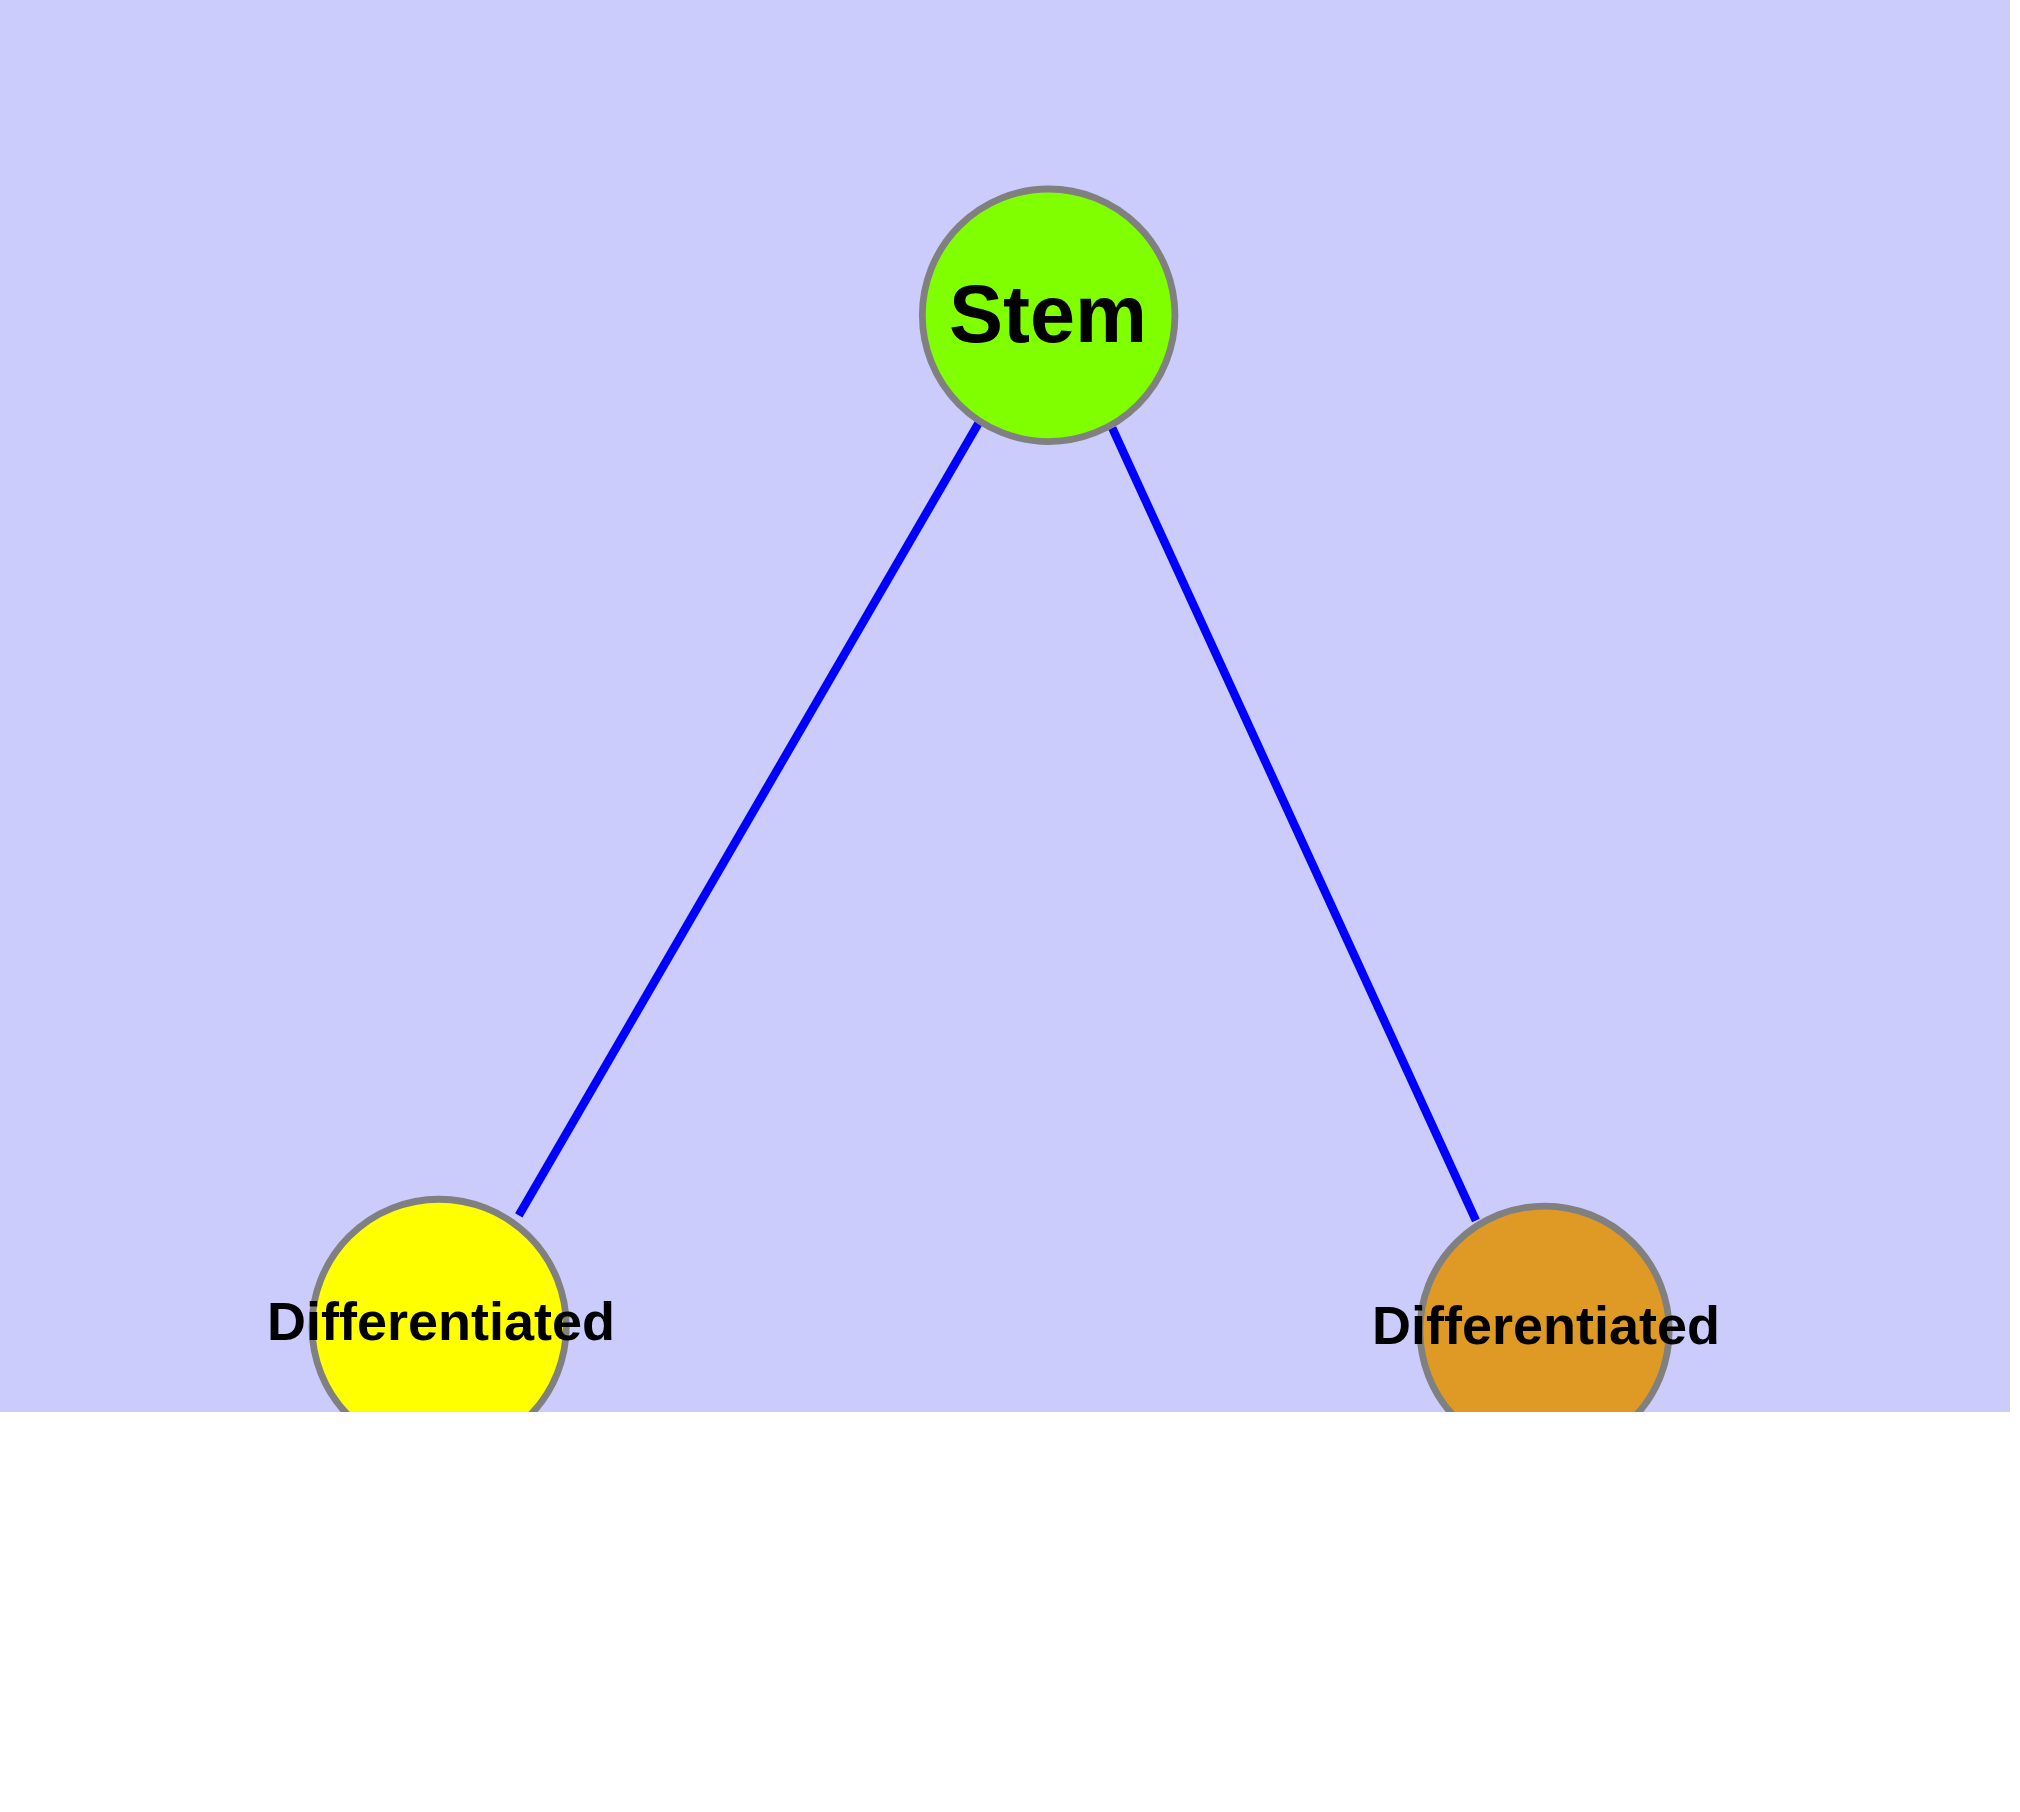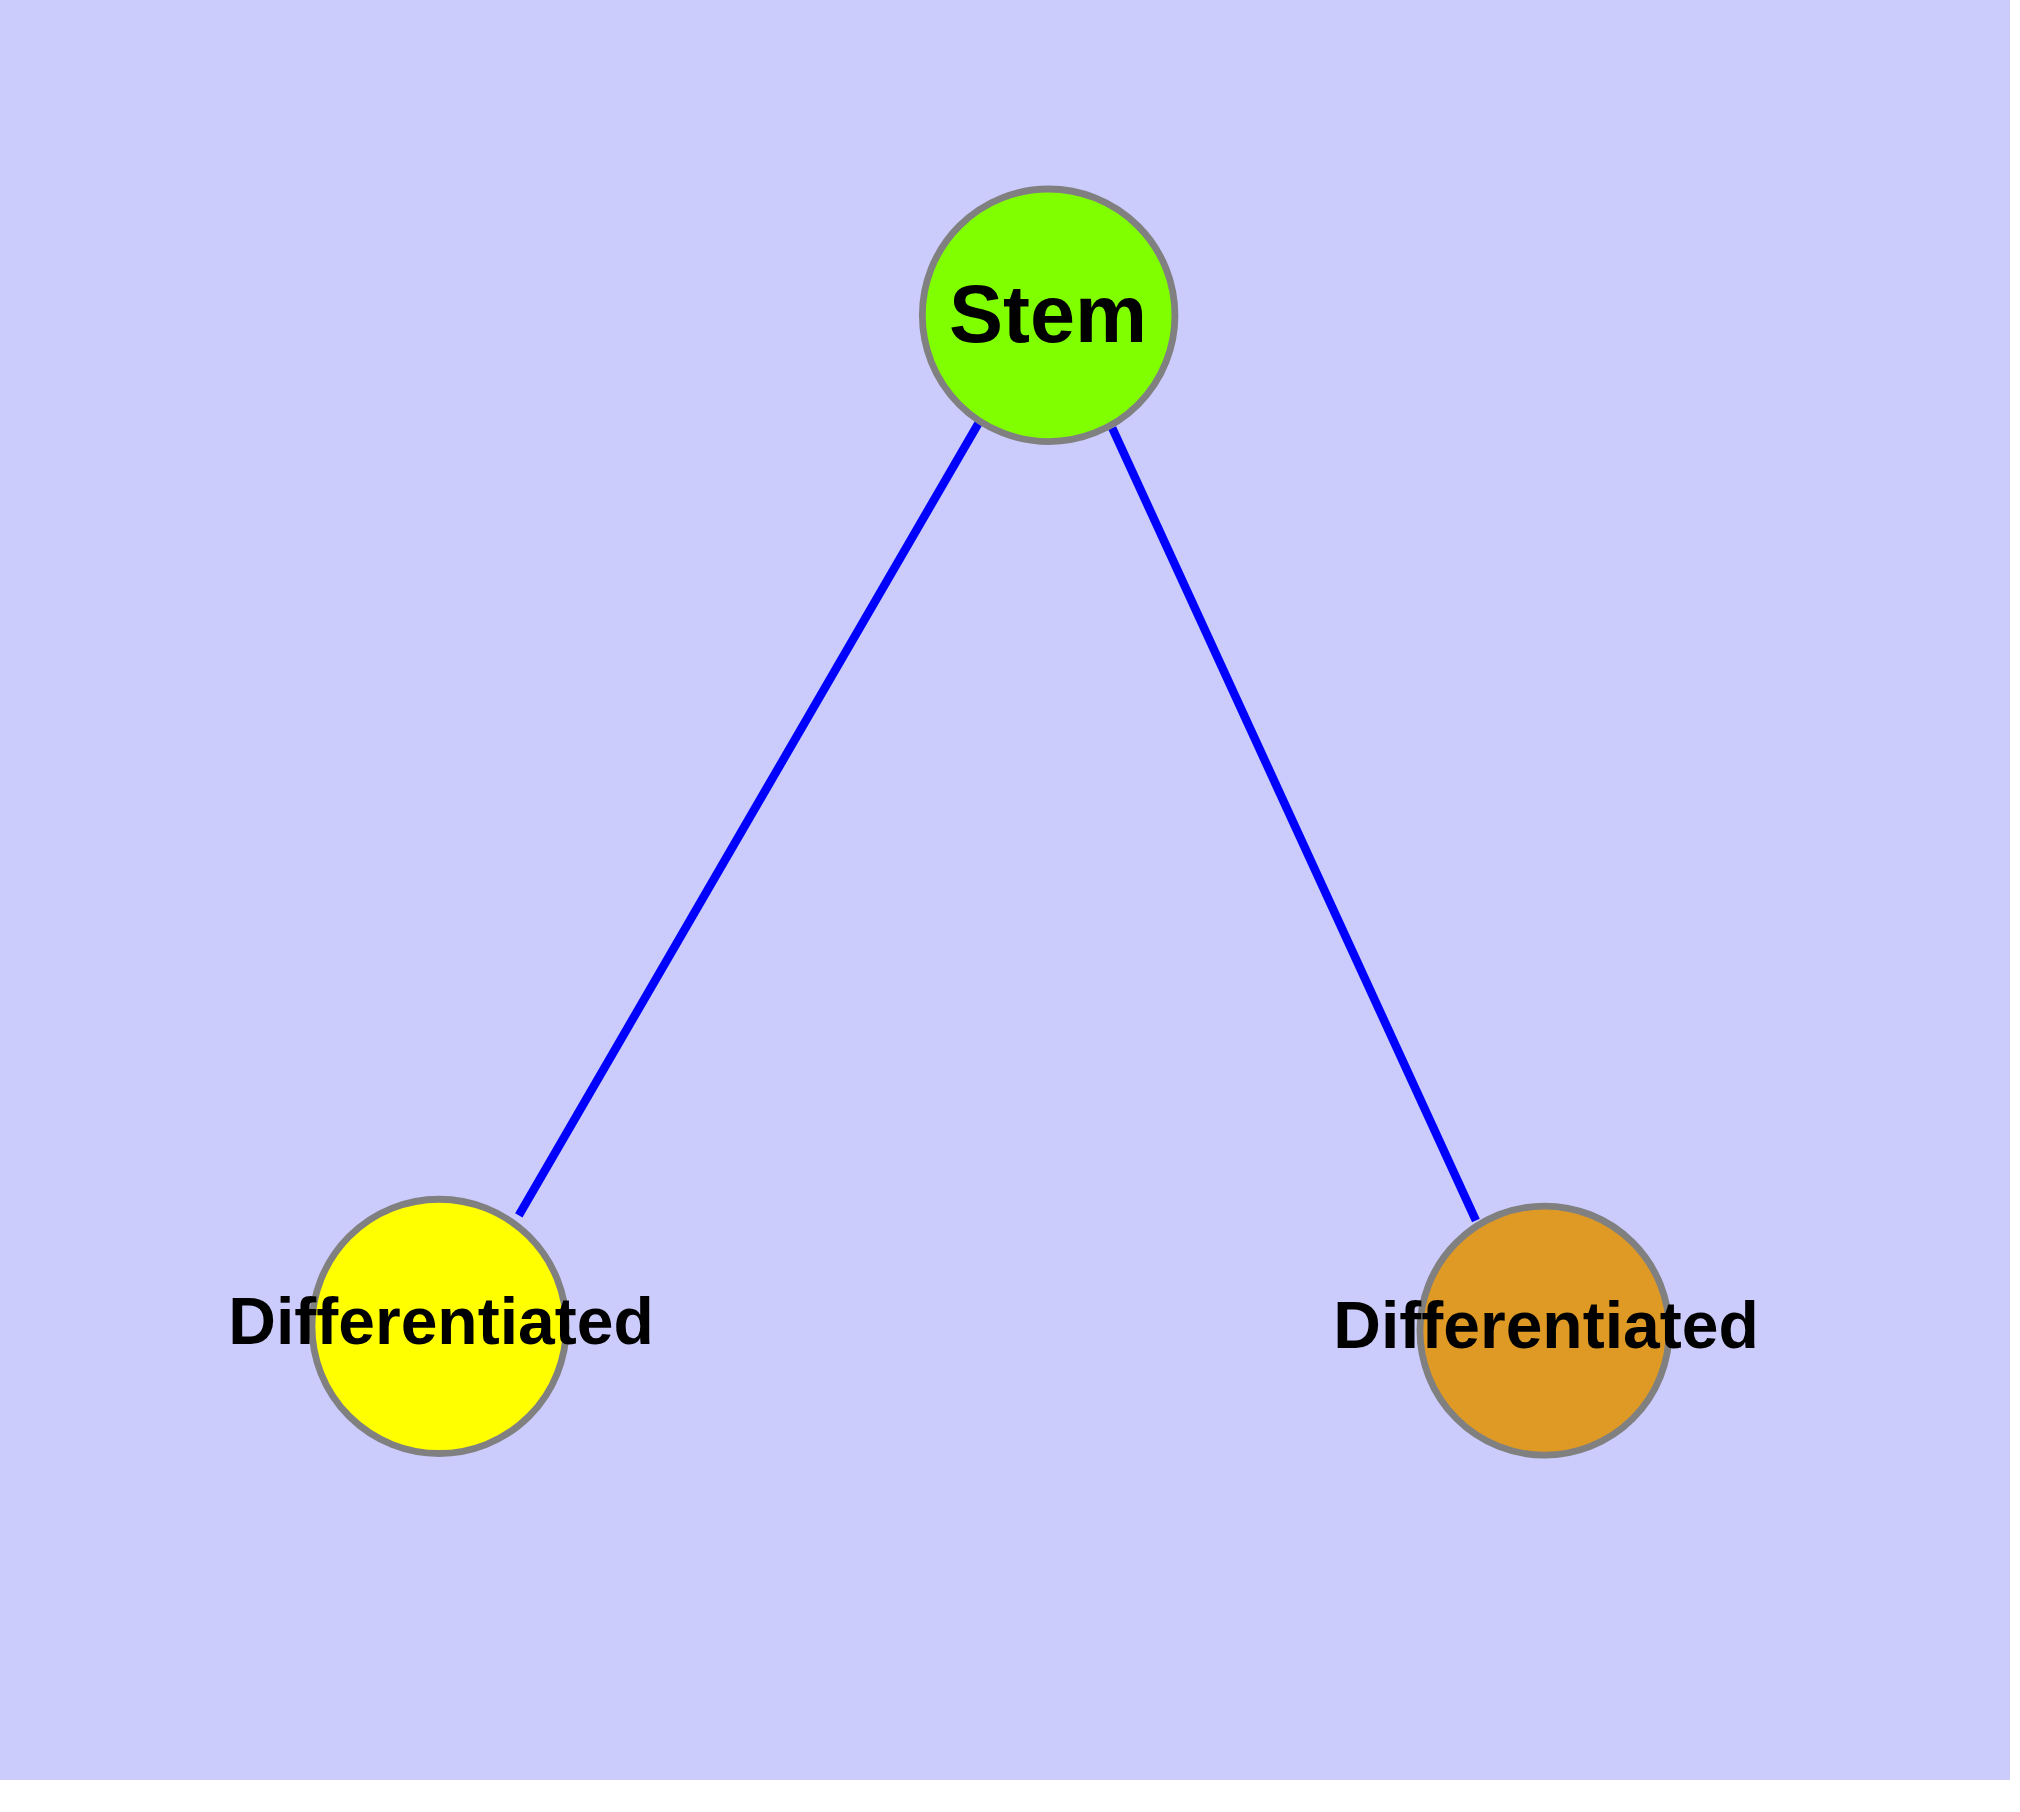--- a/index.html
+++ b/index.html
@@ -7,21 +7,21 @@
     margin: 0;
     padding: 0;
     background: #ffffff;
   }
   body {
     font-family: "Liberation Sans", sans-serif;
   }
   #canvas {
     position: relative;
     width: 2021px;
-    height: 1780px;
+    height: 1412px;
     background: #ffffff;
     overflow: hidden;
   }
   #plot-area {
     position: absolute;
     left: 0;
     top: 0;
     width: 2010px;
     height: 1804px;
     background: #ccccfc;
@@ -42,21 +42,21 @@
     line-height: 1.06;
     white-space: pre;
     pointer-events: none;
     transform: translate(-50%, -50%);
     font-family: "Liberation Sans", sans-serif;
   }
   .label-stem {
     font-size: 81px;
   }
   .label-child {
-    font-size: 66px;
+    font-size: 54px;
   }
 </style>
 </head>
 <body>
 
 <div id="canvas">
 
   <div id="plot-area"></div>
 
   <svg id="graph-svg" viewBox="0 0 2384 2138" preserveAspectRatio="none" xmlns="http://www.w3.org/2000/svg">

